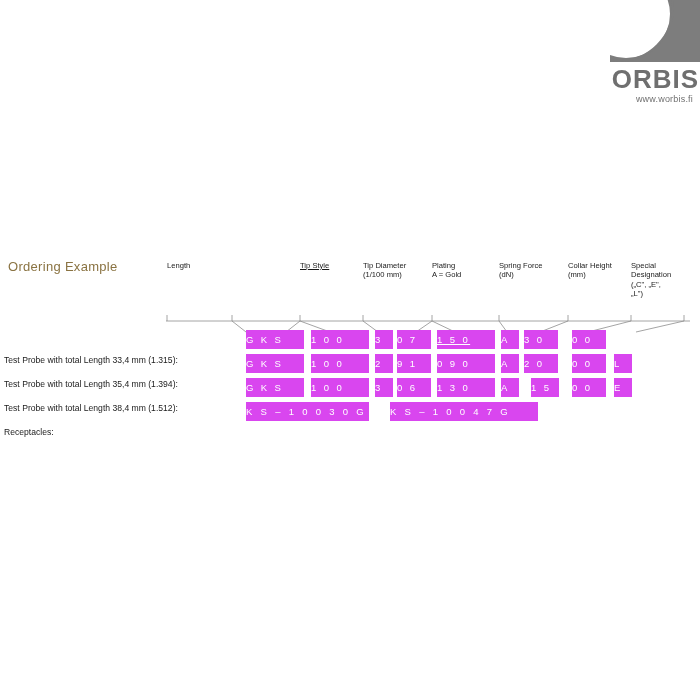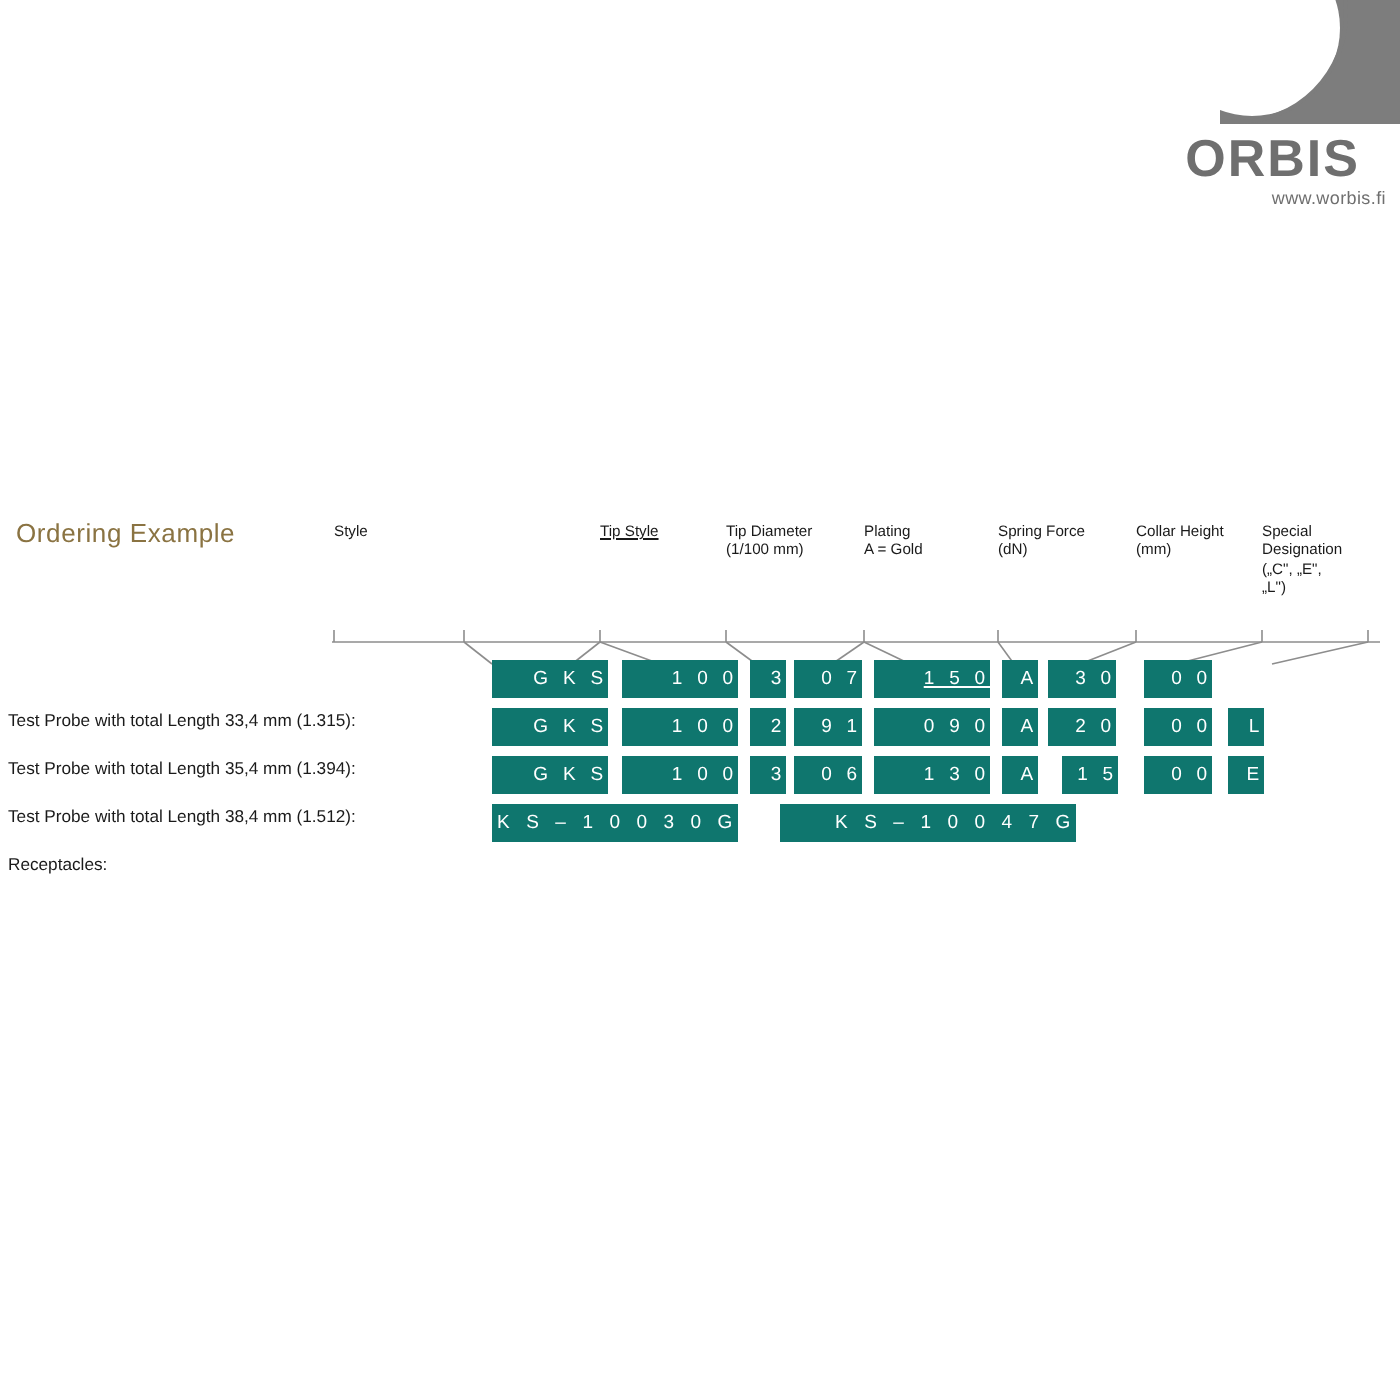--- a/index.html
+++ b/index.html
@@ -49,21 +49,21 @@
     height: 106px;
     border-radius: 50%;
     border: 2px solid #7d7d7d;
     background: transparent;
   }
   .logo-text {
     font-size: 26px;
     font-weight: bold;
     letter-spacing: 1px;
     color: #6f6f6f;
-    padding-right: 20px;
+    padding-right: 1px;
     margin-top: 4px;
     line-height: 1;
   }
   .logo-sub {
     font-size: 9px;
     color: #6f6f6f;
     padding-right: 7px;
     margin-top: 2px;
     letter-spacing: 0.2px;
   }
@@ -119,25 +119,25 @@
     top: 5px;
     font-size: 8.6px;
     color: #1a1a1a;
     white-space: nowrap;
     margin-top: 20px;
   }
   .cell {
     position: absolute;
     top: 0;
     height: 19px;
-    background: #0f766e;
+    background: #d946ef;
     color: #ffffff;
     font-size: 9.5px;
     letter-spacing: 2.4px;
-    text-align: right;
+    text-align: left;
     line-height: 19px;
     white-space: nowrap;
   }
   .cell.wide-text {
     letter-spacing: 2.8px;
   }
 </style>
 </head>
 <body>
 
@@ -146,21 +146,21 @@
     <div class="logo-arc"></div>
     <div class="logo-arc-inner"></div>
   </div>
   <div class="logo-text">ORBIS</div>
   <div class="logo-sub">www.worbis.fi</div>
 </div>
 
 <div class="ordering-title">Ordering Example</div>
 
 <div class="headers" id="headers">
-    <div class="col-head" style="left: 167px; top: 0px; width: 60px;">Style</div>
+    <div class="col-head" style="left: 167px; top: 0px; width: 60px;">Length</div>
     <div class="col-head" style="left: 300px; top: 0px; width: 60px; text-decoration: underline;">Tip Style</div>
     <div class="col-head" style="left: 363px; top: 0px; width: 66px;">Tip Diameter<br>(1/100 mm)</div>
     <div class="col-head" style="left: 432px; top: 0px; width: 60px;">Plating<br>A = Gold</div>
     <div class="col-head" style="left: 499px; top: 0px; width: 64px;">Spring Force<br>(dN)</div>
     <div class="col-head" style="left: 568px; top: 0px; width: 62px;">Collar Height<br>(mm)</div>
     <div class="col-head" style="left: 631px; top: 0px; width: 62px;">Special<br>Designation<br>(„C", „E",<br>„L")</div>
   </div>
 
 <svg class="connectors" viewBox="0 0 700 80">
 

